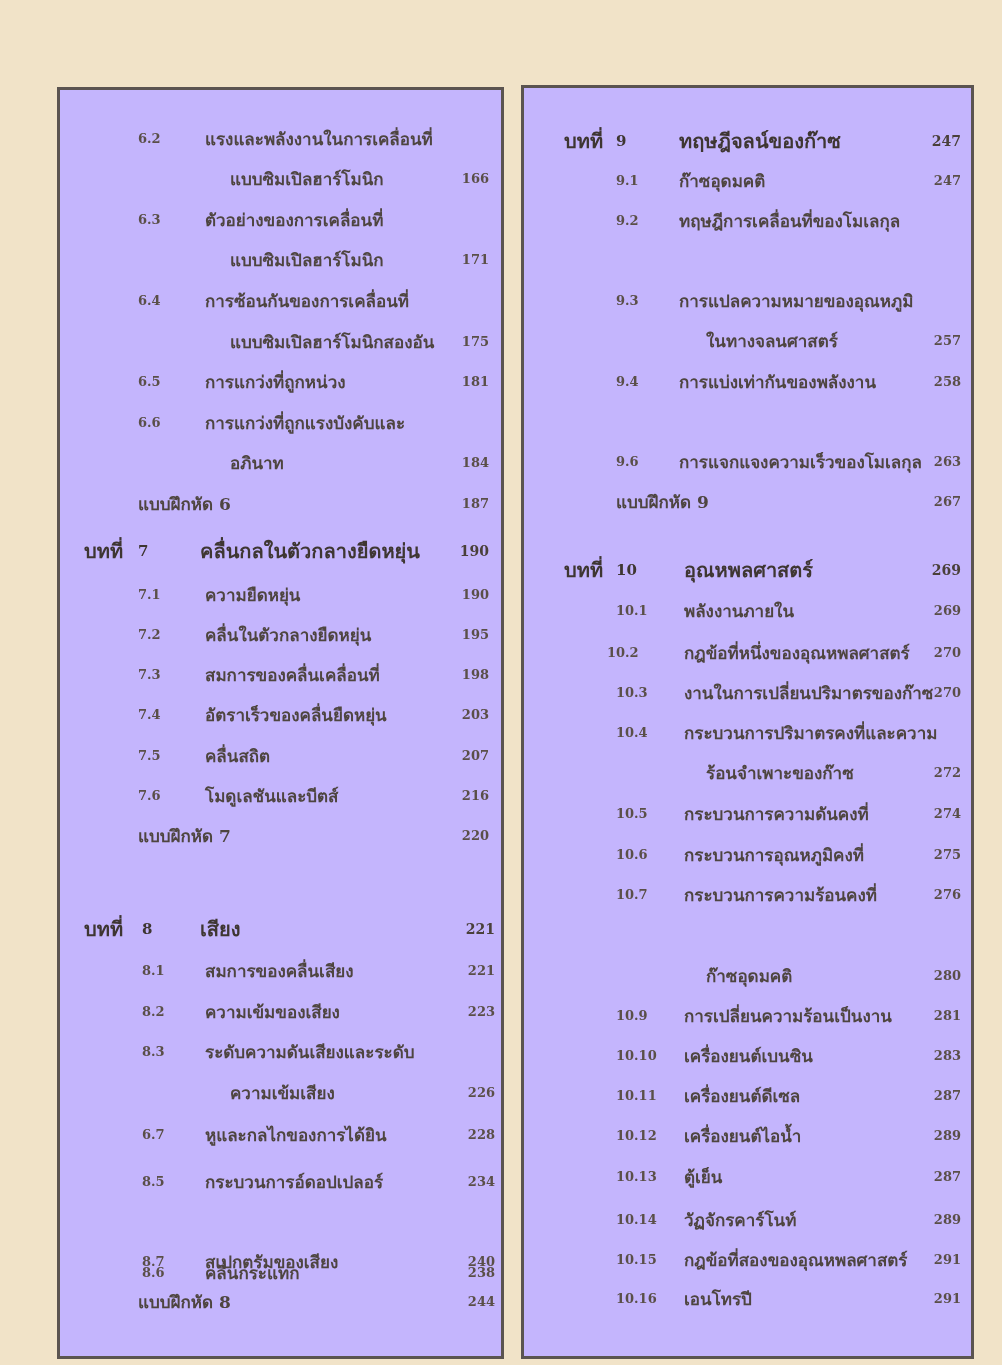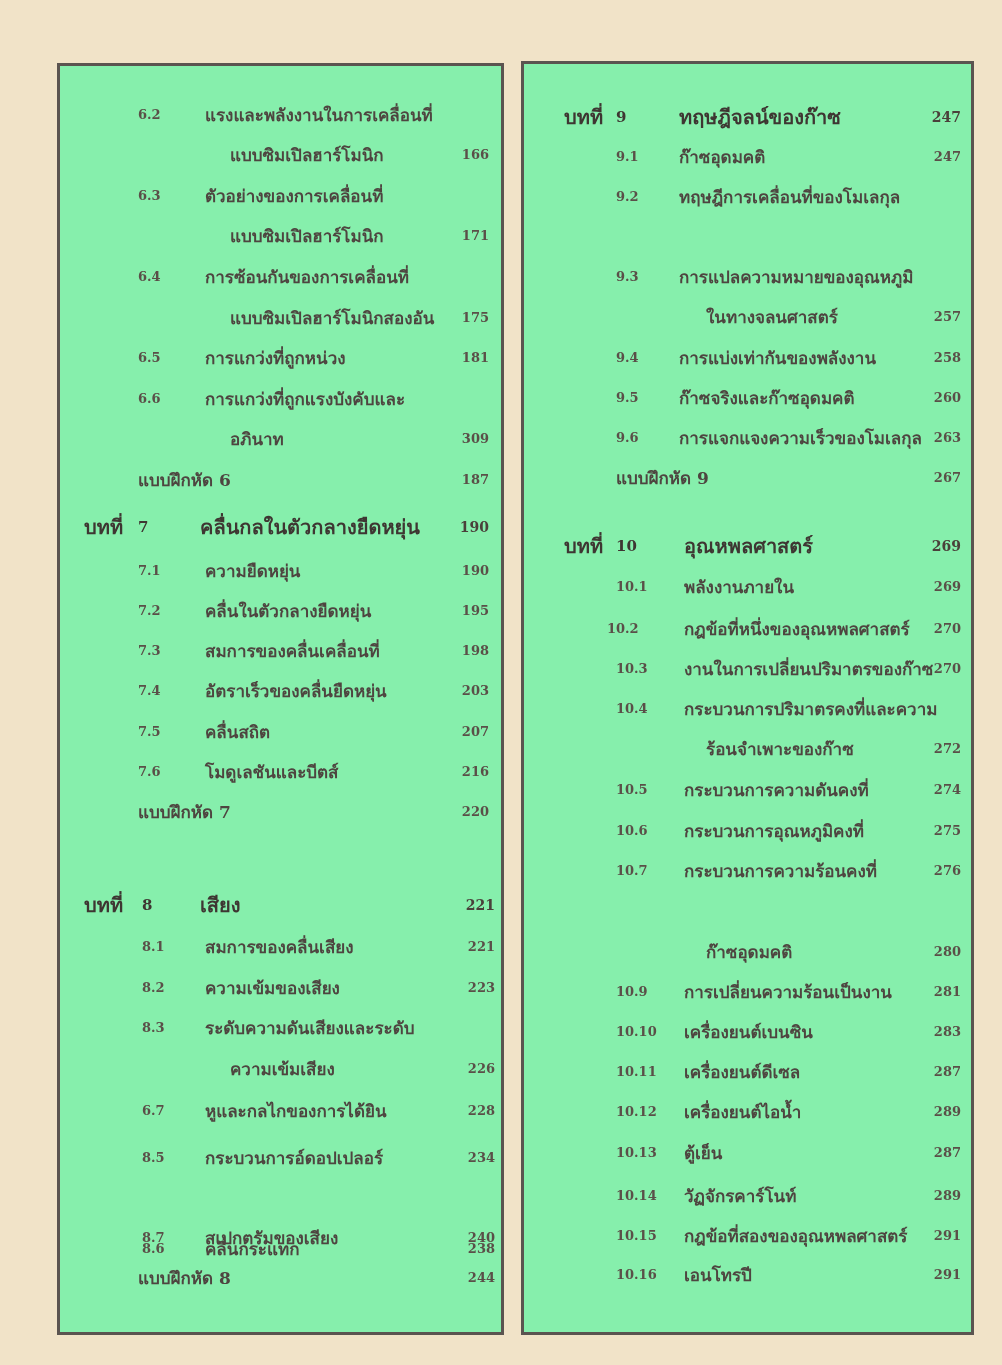--- a/index.html
+++ b/index.html
@@ -8,21 +8,22 @@
     background: #f1e3c8;
     position: relative;
     overflow: hidden;
     font-family: "DejaVu Serif", "Liberation Serif", serif;
     color: #4a3f38;
   }
   .frame {
     position: absolute;
     border: 3px solid #5b5450;
     box-sizing: border-box;
-    background: #86efac;
+    background: #c4b5fd;
+    margin-top: 24px;
   }
   #left-frame { left: 57px; top: 63px; width: 447px; height: 1272px; }
   #right-frame { left: 521px; top: 61px; width: 453px; height: 1274px; }
   .row {
     position: absolute;
     left: 0; right: 0;
     height: 30px;
     line-height: 30px;
     font-weight: bold;
     white-space: nowrap;
@@ -68,21 +69,21 @@
     <span class="num" style="left:78px">6.5</span>
     <span class="title" style="left:145px">การแกว่งที่ถูกหน่วง</span>
     <span class="page" style="right:12px">181</span>
   </div>
   <div class="row" style="top:318px">
     <span class="num" style="left:78px">6.6</span>
     <span class="title" style="left:145px">การแกว่งที่ถูกแรงบังคับและ</span>
   </div>
   <div class="row" style="top:358px">
     <span class="title" style="left:170px">อภินาท</span>
-    <span class="page" style="right:12px">309</span>
+    <span class="page" style="right:12px">184</span>
   </div>
   <div class="row" style="top:399px">
     <span class="title" style="left:78px">แบบฝึกหัด 6</span>
     <span class="page" style="right:12px">187</span>
   </div>
 
   <div class="row" style="top:446px">
     <span class="chap-label" style="left:24px">บทที่</span>
     <span class="chap-num" style="left:78px">7</span>
     <span class="chap-title" style="left:140px">คลื่นกลในตัวกลางยืดหยุ่น</span>
@@ -196,25 +197,20 @@
   </div>
   <div class="row" style="top:238px">
     <span class="title" style="left:182px">ในทางจลนศาสตร์</span>
     <span class="page" style="right:10px">257</span>
   </div>
   <div class="row" style="top:279px">
     <span class="num" style="left:92px">9.4</span>
     <span class="title" style="left:155px">การแบ่งเท่ากันของพลังงาน</span>
     <span class="page" style="right:10px">258</span>
   </div>
-  <div class="row" style="top:319px">
-    <span class="num" style="left:92px">9.5</span>
-    <span class="title" style="left:155px">ก๊าซจริงและก๊าซอุดมคติ</span>
-    <span class="page" style="right:10px">260</span>
-  </div>
   <div class="row" style="top:359px">
     <span class="num" style="left:92px">9.6</span>
     <span class="title" style="left:155px">การแจกแจงความเร็วของโมเลกุล</span>
     <span class="page" style="right:10px">263</span>
   </div>
   <div class="row" style="top:399px">
     <span class="title" style="left:92px">แบบฝึกหัด 9</span>
     <span class="page" style="right:10px">267</span>
   </div>
 

